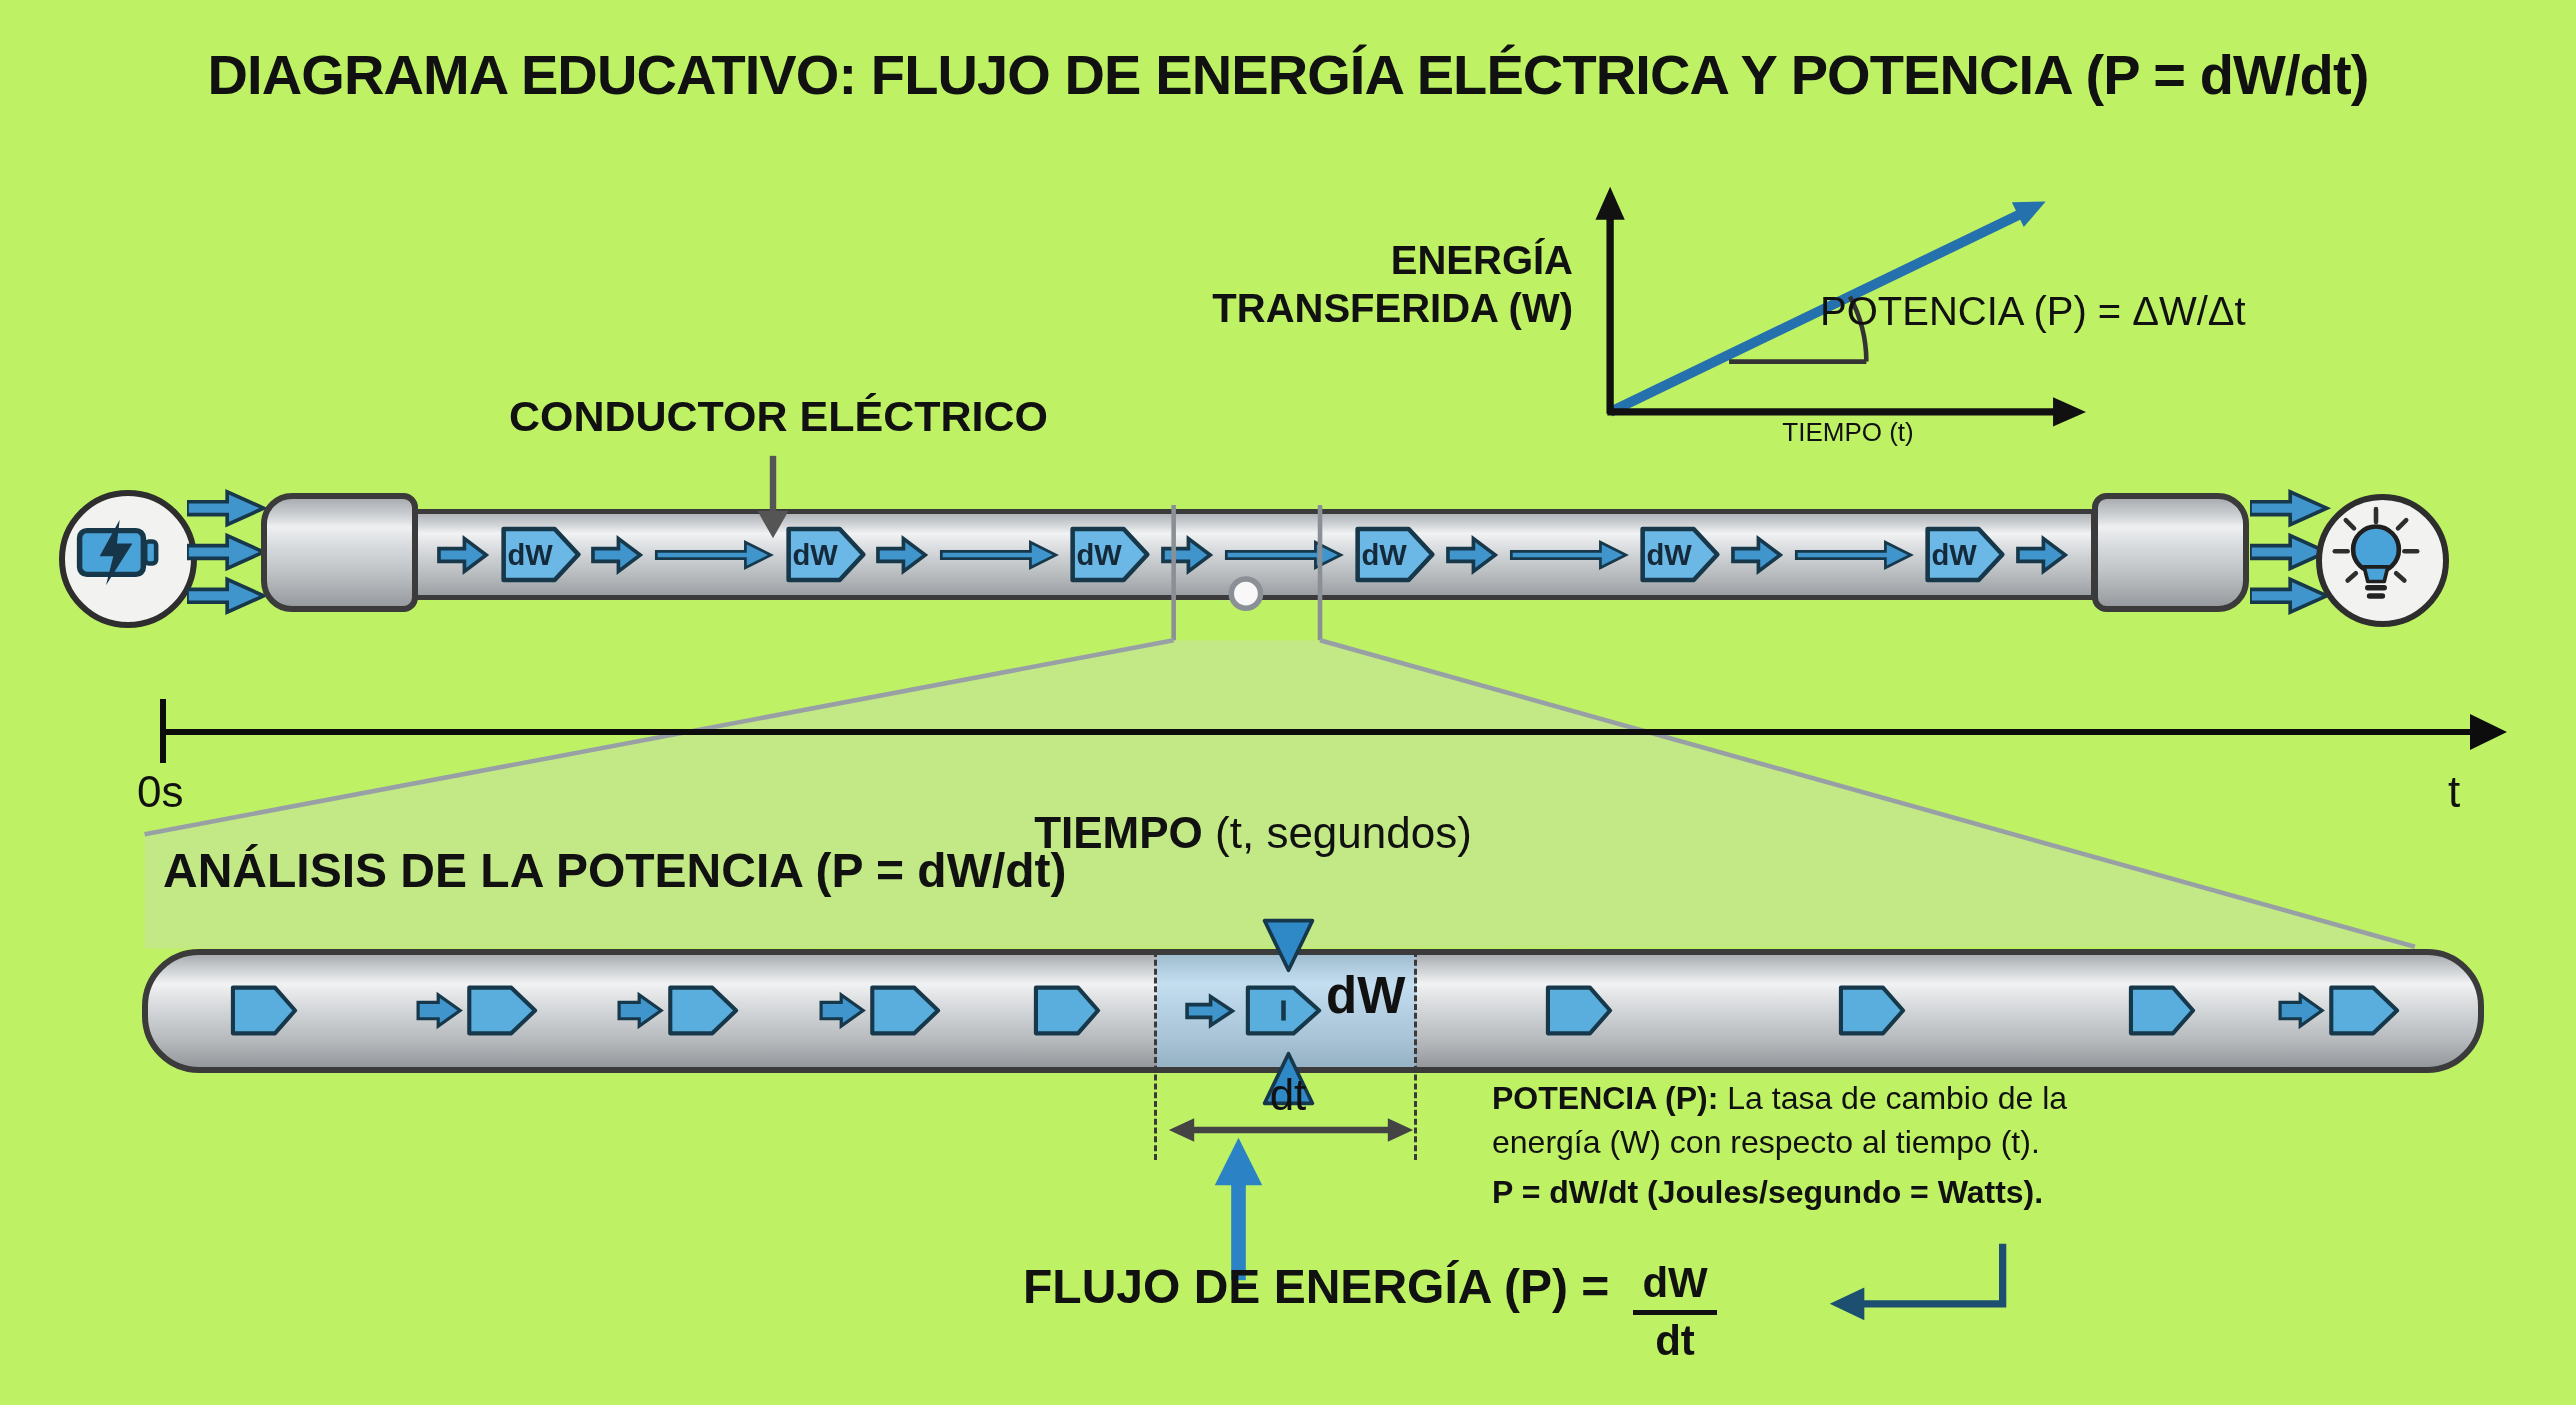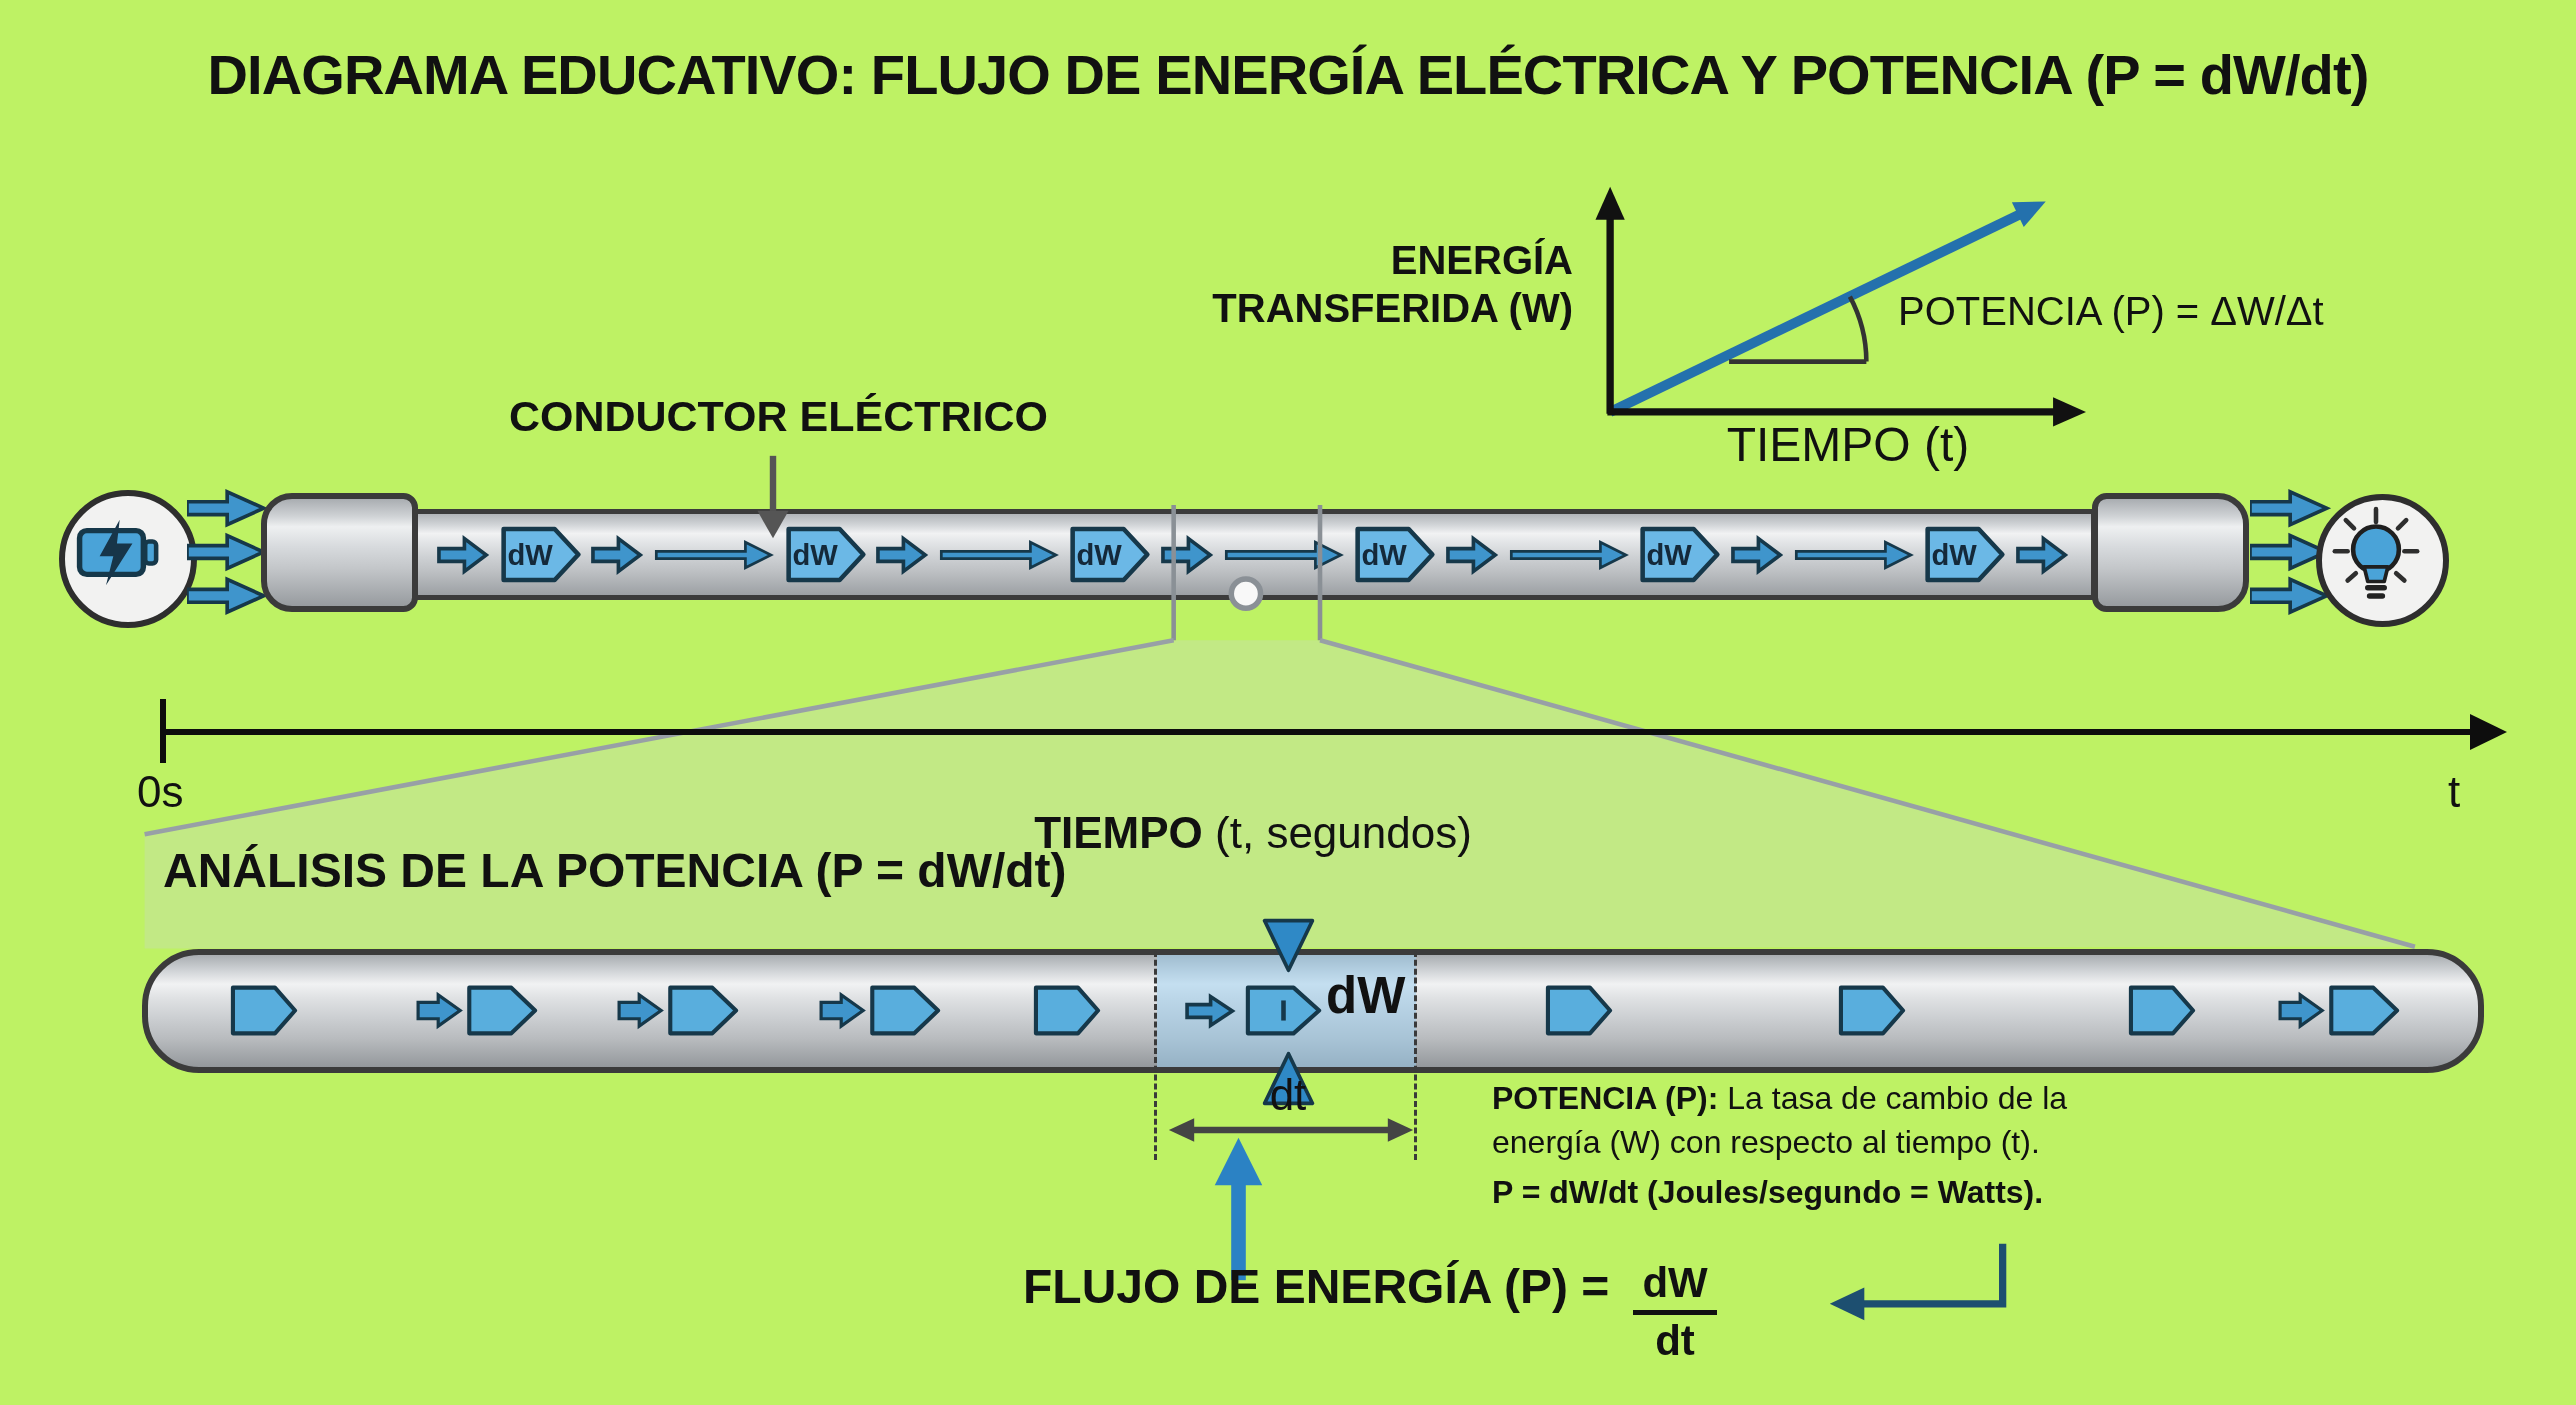--- a/index.html
+++ b/index.html
@@ -6,22 +6,22 @@
   .canvas{
     position:relative;width:2576px;height:1405px;background:#bef264;
     overflow:hidden;font-family:"Liberation Sans",sans-serif;color:#111;
   }
   .abs{position:absolute;}
   .b{font-weight:bold;}
   
   .title{left:0;top:42px;width:2576px;font-size:56px;font-weight:bold;letter-spacing:-0.9px;text-align:center;z-index:12;}
   
   .ylab{left:1134px;top:236px;width:439px;font-size:40px;line-height:1.2;text-align:right;z-index:12;font-weight:bold;}
-  .slopelab{left:1898px;top:289px;font-size:40px;z-index:12;}
-  .xlab{left:1720px;top:417px;width:256px;font-size:48px;text-align:center;z-index:12;}
+  .slopelab{left:1820px;top:289px;font-size:40px;z-index:12;}
+  .xlab{left:1720px;top:417px;width:256px;font-size:26px;text-align:center;z-index:12;}
   
   .condlab{left:499px;top:392px;width:549px;font-size:43px;font-weight:bold;text-align:right;z-index:12;}
   
   .node{border-radius:50%;border:6.4px solid #2e2e2e;background:#f2f2f1;z-index:6;}
   .battery{left:59px;top:490px;width:126px;height:126px;}
   .bulb{left:2316px;top:494px;width:121px;height:121px;}
   
   .cap{border:6.4px solid #3b3b3b;z-index:6;box-sizing:border-box;
        background:linear-gradient(180deg,#a9adb1 0%,#cfd2d5 16%,#eef0f1 26%,#d7dadd 45%,#c3c6c9 65%,#979b9f 100%);}
   .capL{left:261px;top:493px;width:157px;height:119px;border-radius:31px 14.6px 14.6px 31px;}

